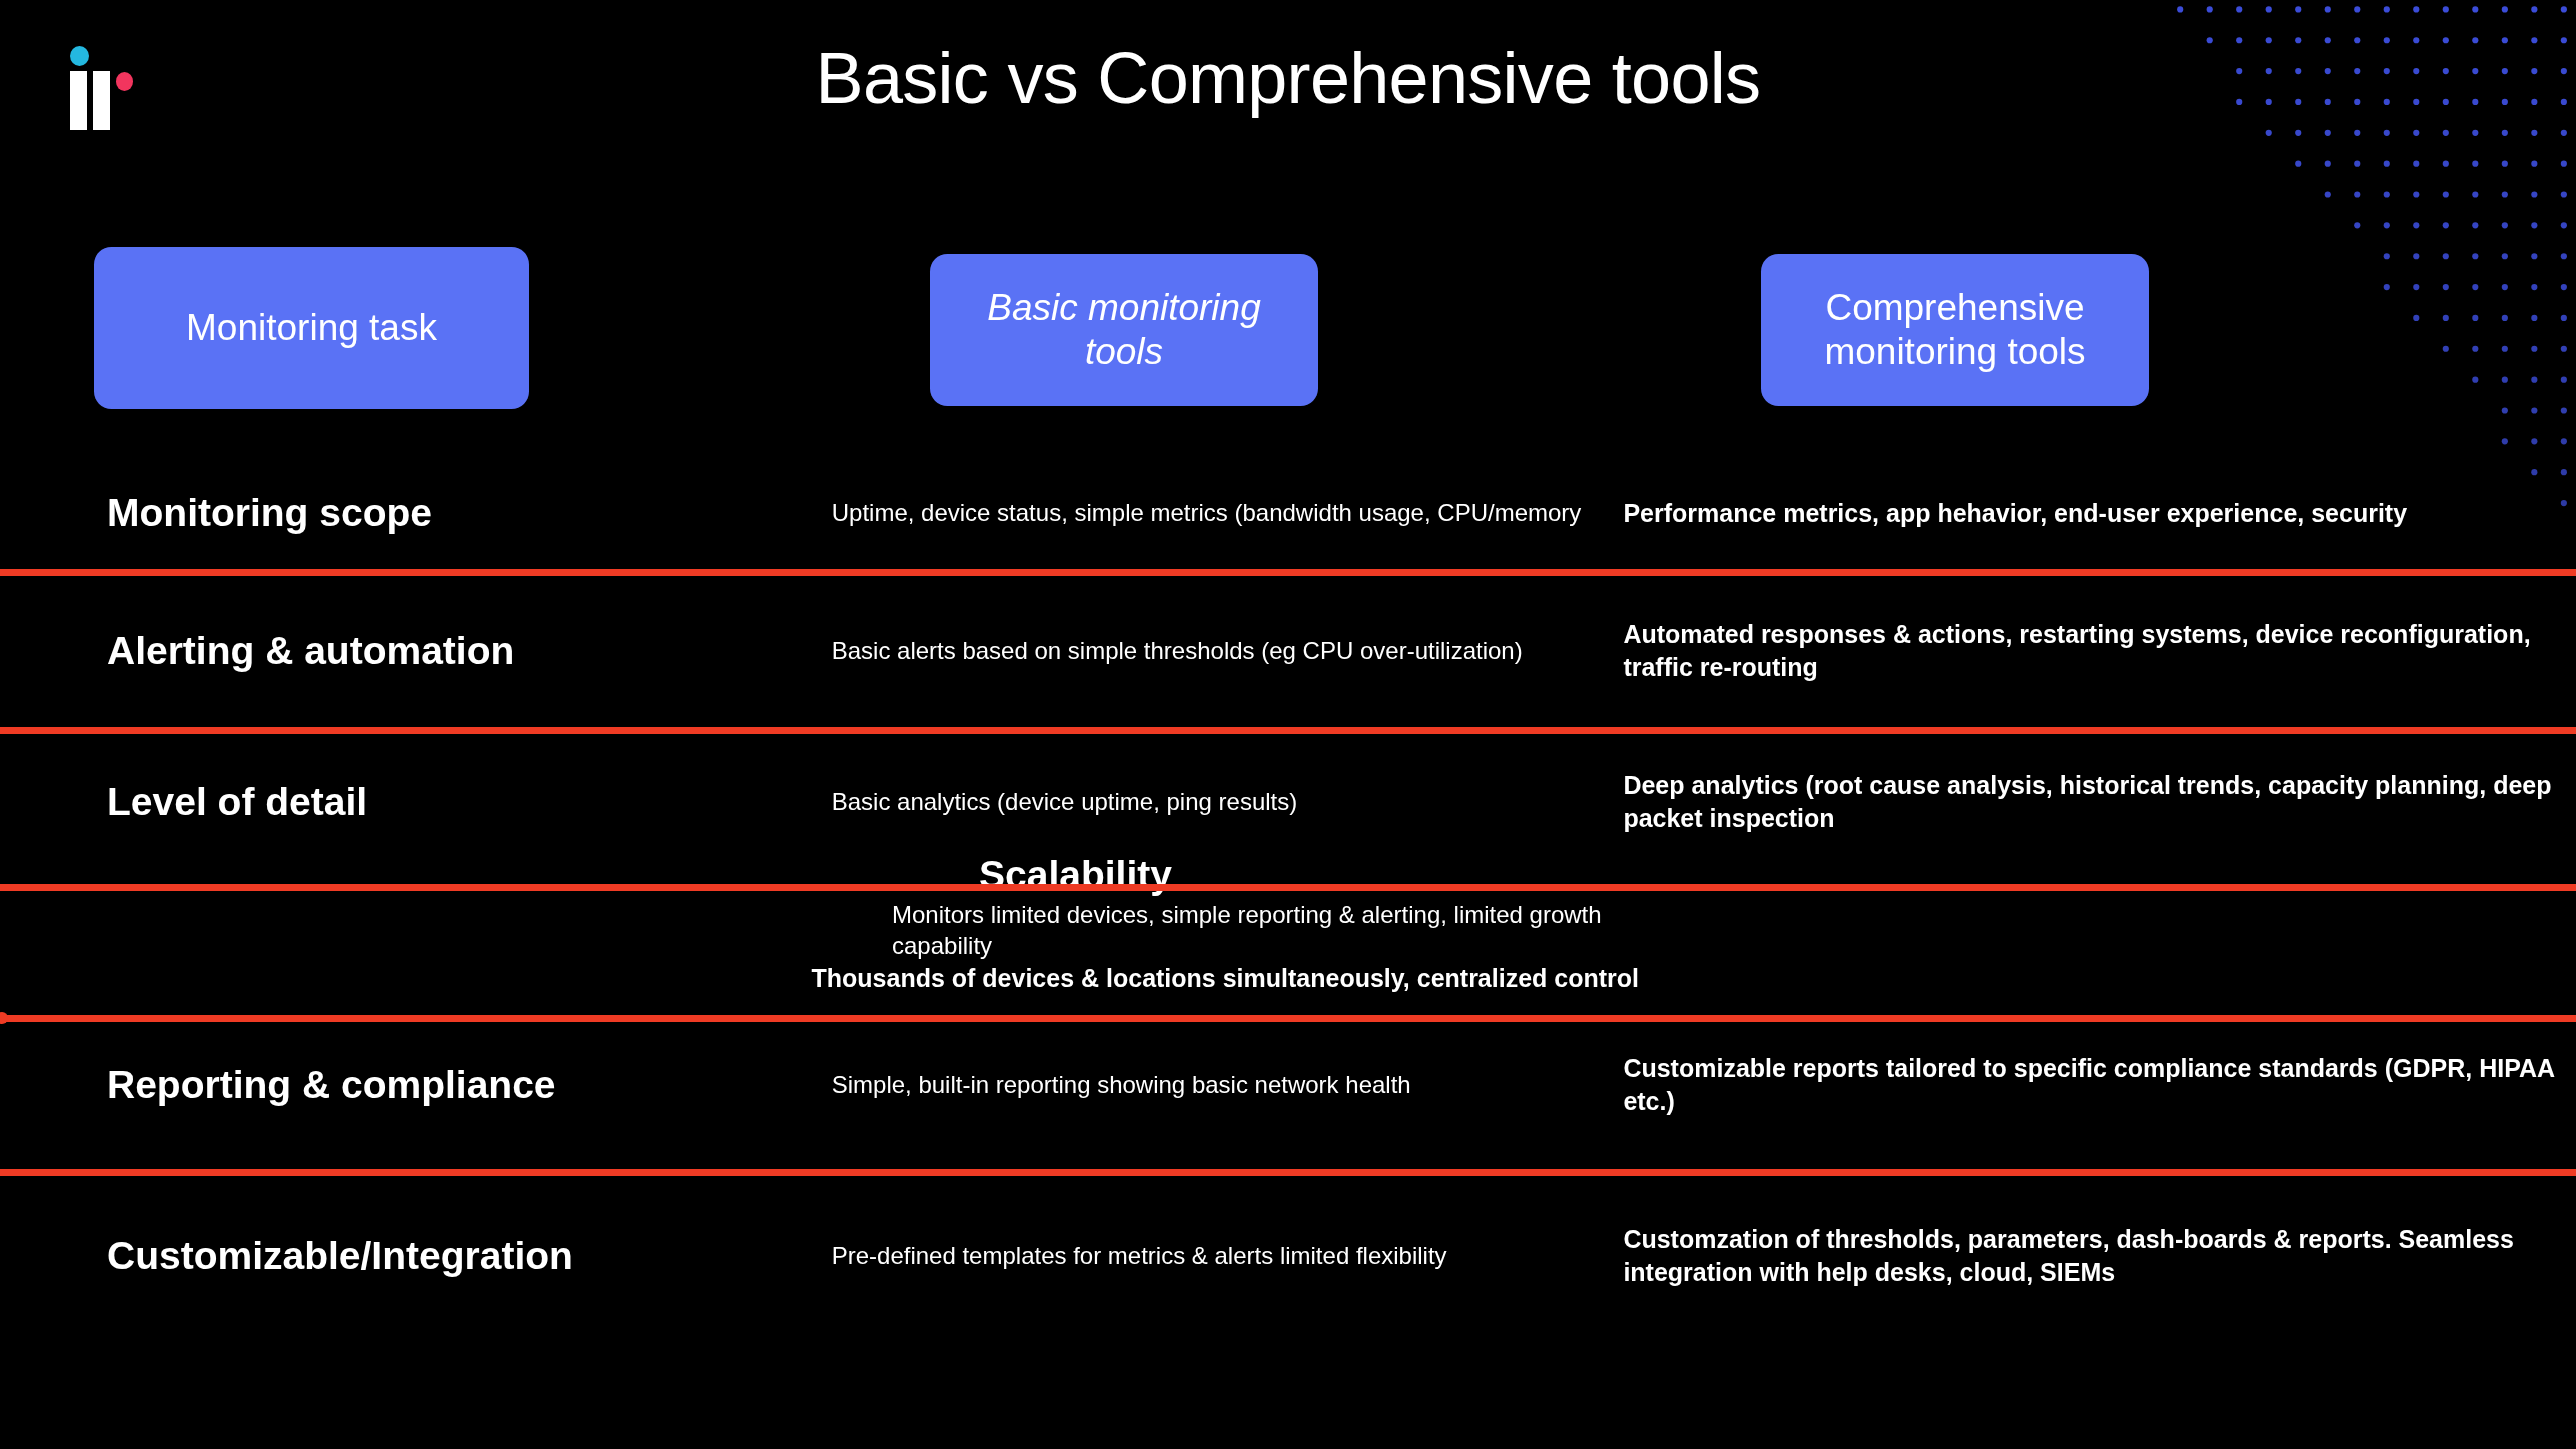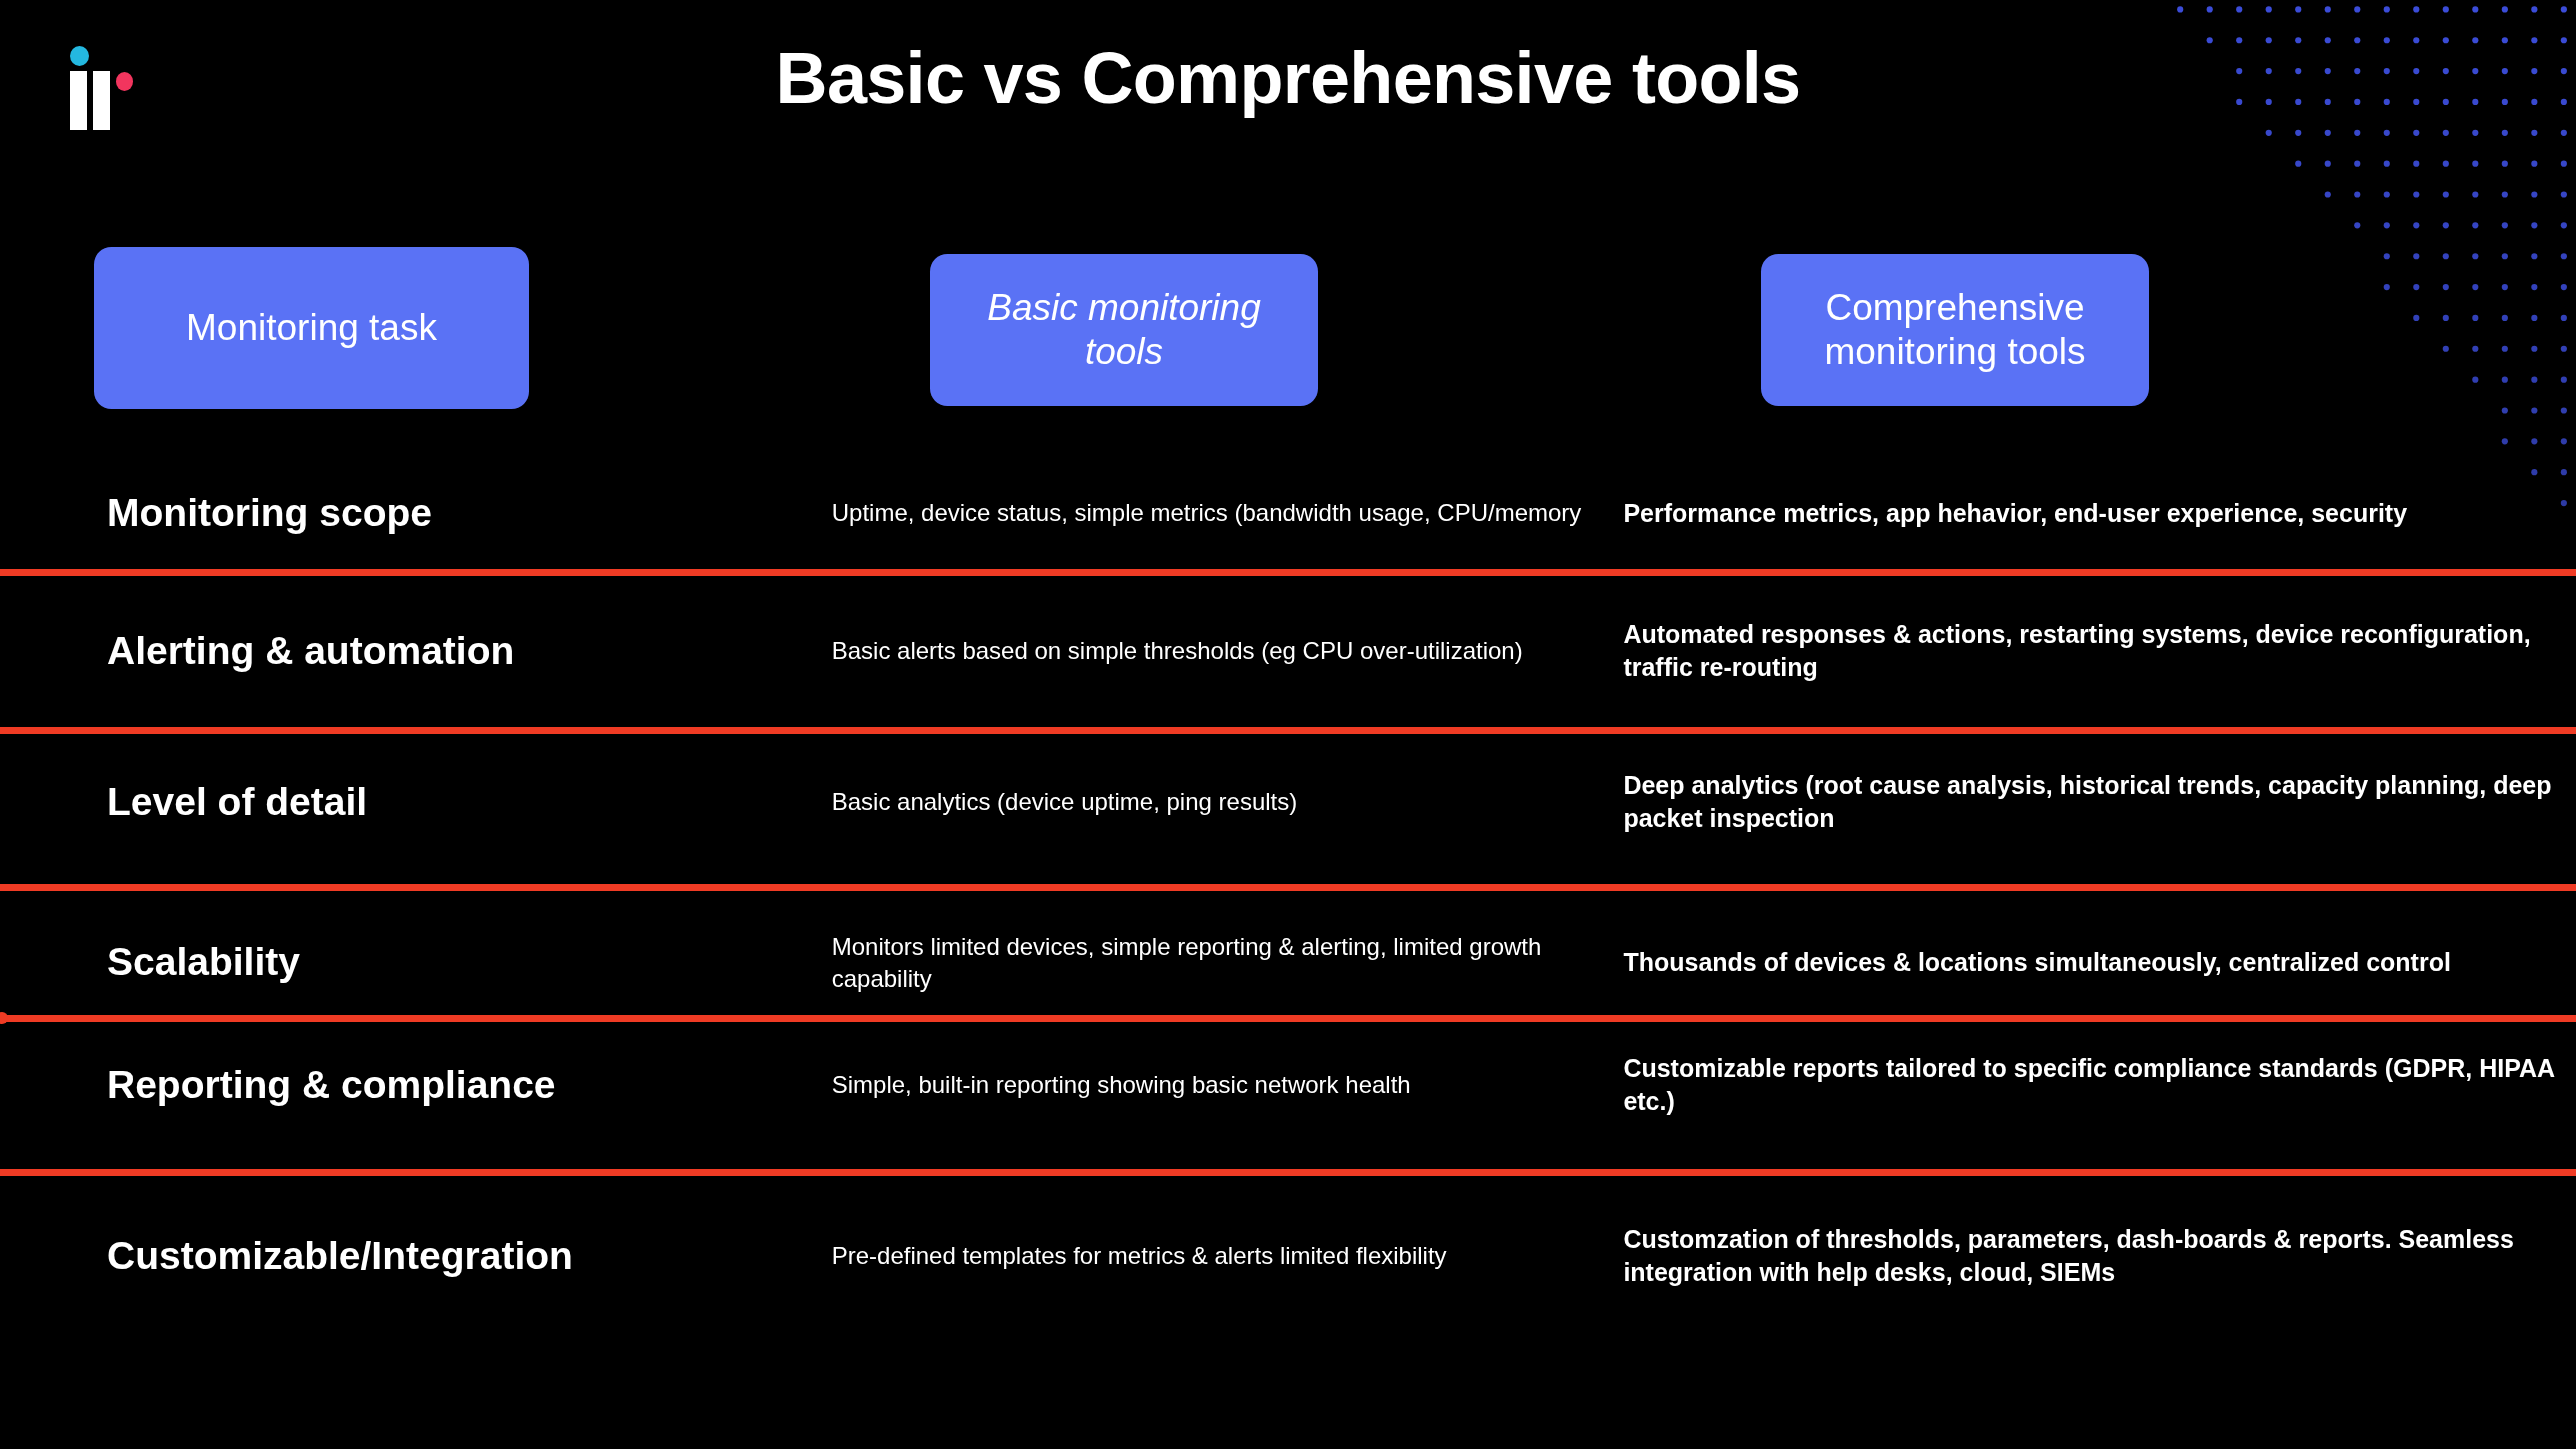--- a/index.html
+++ b/index.html
@@ -53,21 +53,21 @@
   }
 
   
   #title {
     position: absolute;
     left: 0; top: 39px;
     width: 2576px;
     text-align: center;
     color: #ffffff;
     font-size: 72px;
-    font-weight: 700;
+    font-weight: 400;
     letter-spacing: -0.7px;
     line-height: 1.1;
   }
 
   
   .pill {
     position: absolute;
     background: #5a72f5;
     border-radius: 17.4px;
     color: #ffffff;
@@ -299,21 +299,21 @@
       <div class="row" style="top: 584px; height: 134px;">
         <div class="col-label">Alerting &amp; automation</div>
         <div class="col-basic">Basic alerts based on simple thresholds (eg CPU over-utilization)</div>
         <div class="col-comp">Automated responses &amp; actions, restarting systems, device reconfiguration, traffic re-routing</div>
       </div>
       <div class="row" style="top: 735px; height: 134px;">
         <div class="col-label">Level of detail</div>
         <div class="col-basic">Basic analytics (device uptime, ping results)</div>
         <div class="col-comp">Deep analytics (root cause analysis, historical trends, capacity planning, deep packet inspection</div>
       </div>
-      <div class="row" style="top: 904px; height: 117px;">
+      <div class="row" style="top: 852px; height: 117px; flex-direction: column;">
         <div class="col-label">Scalability</div>
         <div class="col-basic">Monitors limited devices, simple reporting &amp; alerting, limited growth capability</div>
         <div class="col-comp">Thousands of devices &amp; locations simultaneously, centralized control</div>
       </div>
       <div class="row" style="top: 1023px; height: 124px;">
         <div class="col-label">Reporting &amp; compliance</div>
         <div class="col-basic">Simple, built-in reporting showing basic network health</div>
         <div class="col-comp">Customizable reports tailored to  specific compliance standards (GDPR, HIPAA etc.)</div>
       </div>
       <div class="row" style="top: 1177px; height: 158px;">

